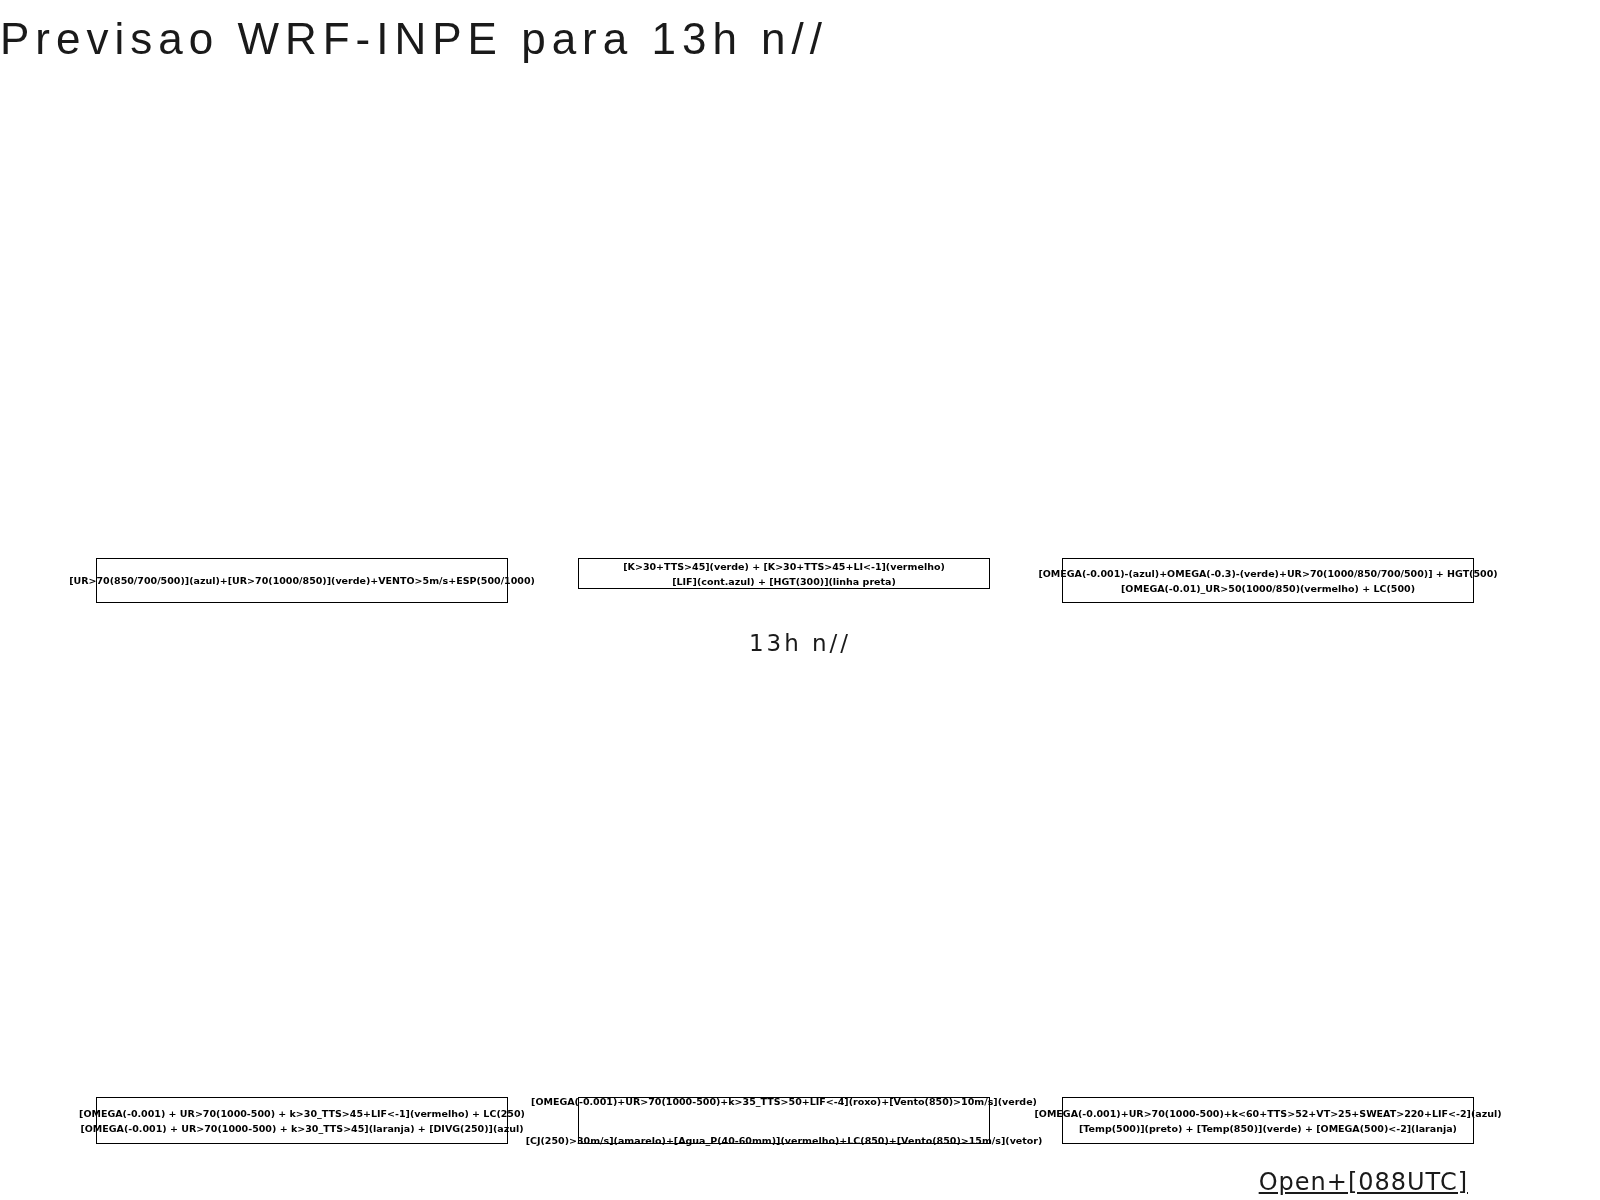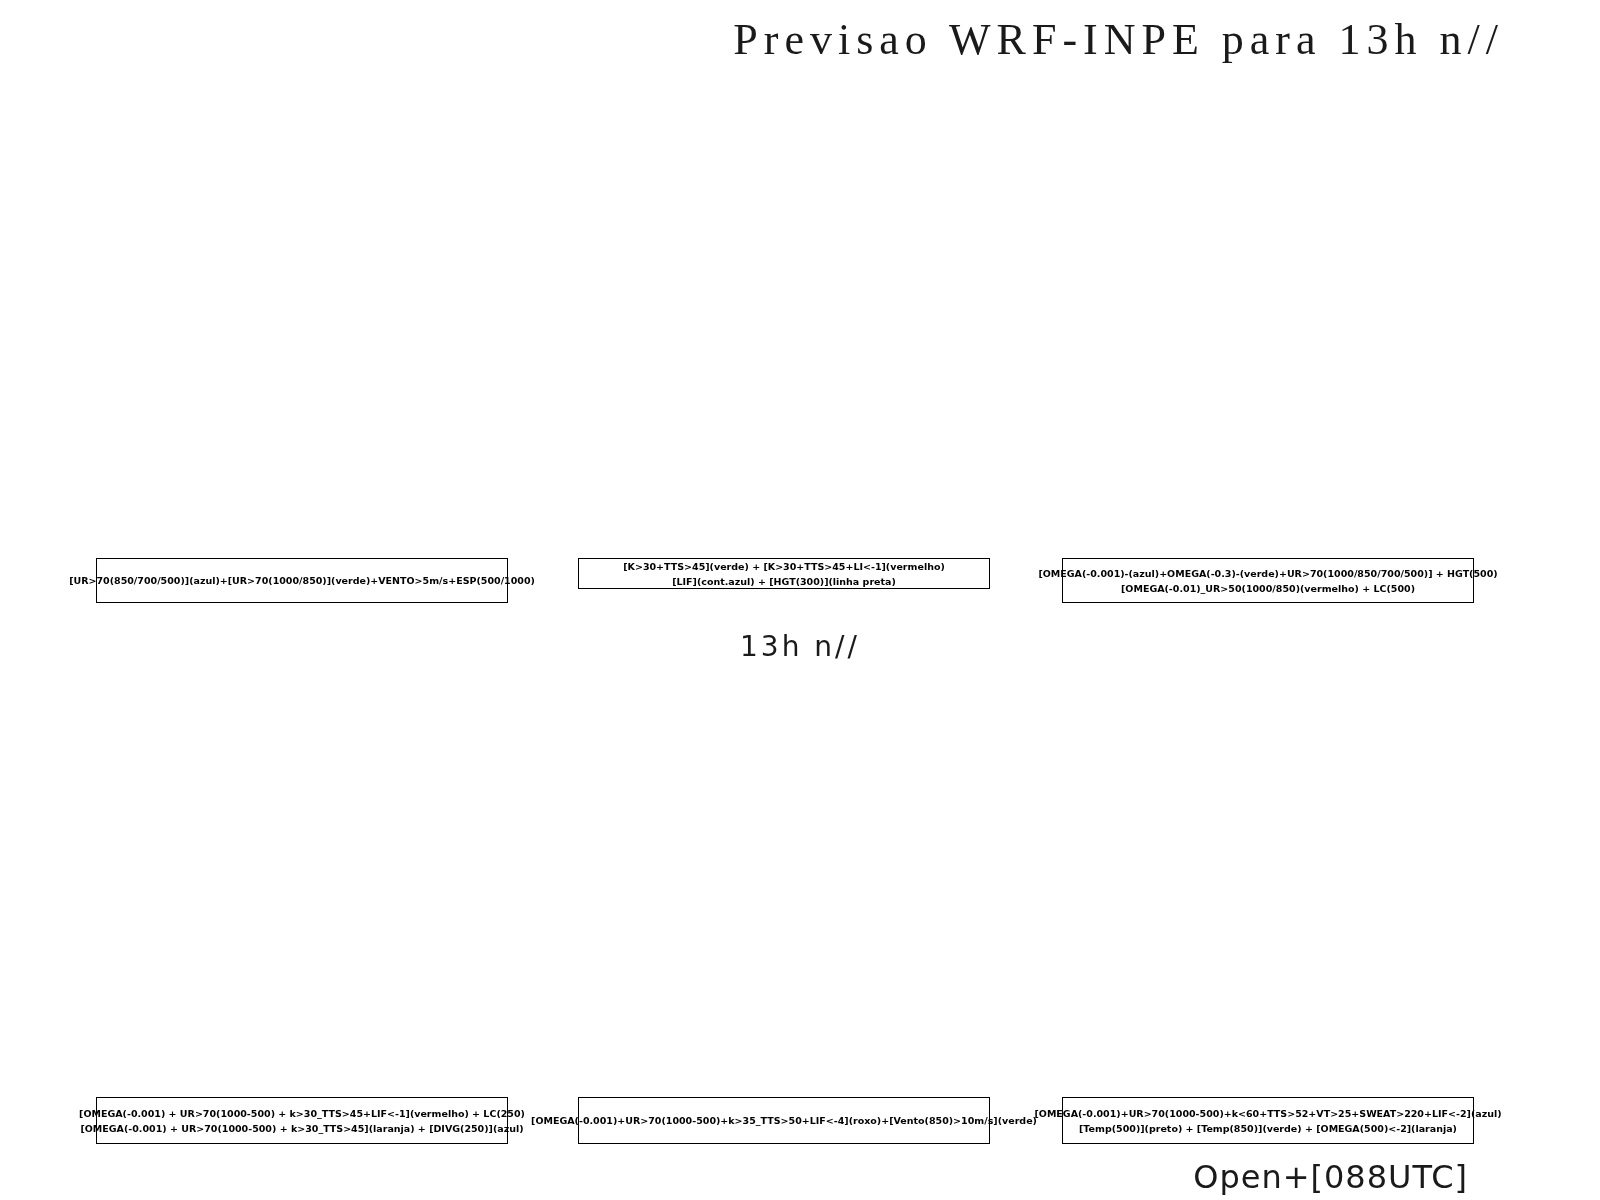--- a/index.html
+++ b/index.html
@@ -15,37 +15,37 @@
     color: #000000;
     overflow: hidden;
   }
 
   
   .main-title {
     position: absolute;
     top: 14px;
     left: 0;
     width: 1504px;
-    text-align: right;
-    font-family: Liberation Serif, serif;
+    text-align: left;
+    font-family: Liberation Sans, sans-serif;
     font-size: 44px;
     font-weight: 400;
     letter-spacing: 6px;
     color: #1a1a1a;
     white-space: nowrap;
   }
 
   
   .mid-title {
     position: absolute;
     top: 630px;
     left: 0;
     width: 1600px;
     text-align: center;
-    font-size: 28px;
+    font-size: 23px;
     font-weight: 400;
     letter-spacing: 3px;
     color: #1a1a1a;
   }
 
   
   .legend-box {
     position: absolute;
     border: 1px solid #000000;
     background: #ffffff;
@@ -75,24 +75,25 @@
   
   #legend-bottom-left  { left: 96px;  top: 1097px; width: 412px; height: 47px; }
   #legend-bottom-mid   { left: 578px; top: 1097px; width: 412px; height: 47px; gap: 24px; }
   #legend-bottom-right { left: 1062px;top: 1097px; width: 412px; height: 47px; }
 
   
   .footer-label {
     position: absolute;
     right: 132px;
     bottom: 4px;
-    font-size: 32px;
+    font-size: 24px;
     letter-spacing: 1px;
     color: #1a1a1a;
     white-space: nowrap;
+    text-decoration: underline;
   }
 </style>
 </head>
 <body>
 
 <div class="main-title">Previsao WRF-INPE  para 13h n//</div>
 
 <div class="legend-box" id="legend-top-left">
   <div class="legend-line">[UR&gt;70(850/700/500)](azul)+[UR&gt;70(1000/850)](verde)+VENTO&gt;5m/s+ESP(500/1000)</div>
   <div class="legend-line"></div>
@@ -110,20 +111,21 @@
 
 <div class="mid-title">13h n//</div>
 
 <div class="legend-box" id="legend-bottom-left">
   <div class="legend-line">[OMEGA(-0.001)  +  UR&gt;70(1000-500)  +  k&gt;30_TTS&gt;45+LIF&lt;-1](vermelho)  +  LC(250)</div>
   <div class="legend-line">[OMEGA(-0.001)  +  UR&gt;70(1000-500)  +  k&gt;30_TTS&gt;45](laranja)  +  [DIVG(250)](azul)</div>
 </div>
 
 <div class="legend-box" id="legend-bottom-mid">
   <div class="legend-line">[OMEGA(-0.001)+UR&gt;70(1000-500)+k&gt;35_TTS&gt;50+LIF&lt;-4](roxo)+[Vento(850)&gt;10m/s](verde)</div>
+  <div class="legend-line">[CJ(250)&gt;30m/s](amarelo)+[Agua_P(40-60mm)](vermelho)+LC(850)+[Vento(850)&gt;15m/s](vetor)</div>
 </div>
 
 <div class="legend-box" id="legend-bottom-right">
   <div class="legend-line">[OMEGA(-0.001)+UR&gt;70(1000-500)+k&lt;60+TTS&gt;52+VT&gt;25+SWEAT&gt;220+LIF&lt;-2](azul)</div>
   <div class="legend-line">[Temp(500)](preto)  +  [Temp(850)](verde)  +  [OMEGA(500)&lt;-2](laranja)</div>
 </div>
 
 <div class="footer-label">Open+[088UTC]</div>
 
 </body></html>

